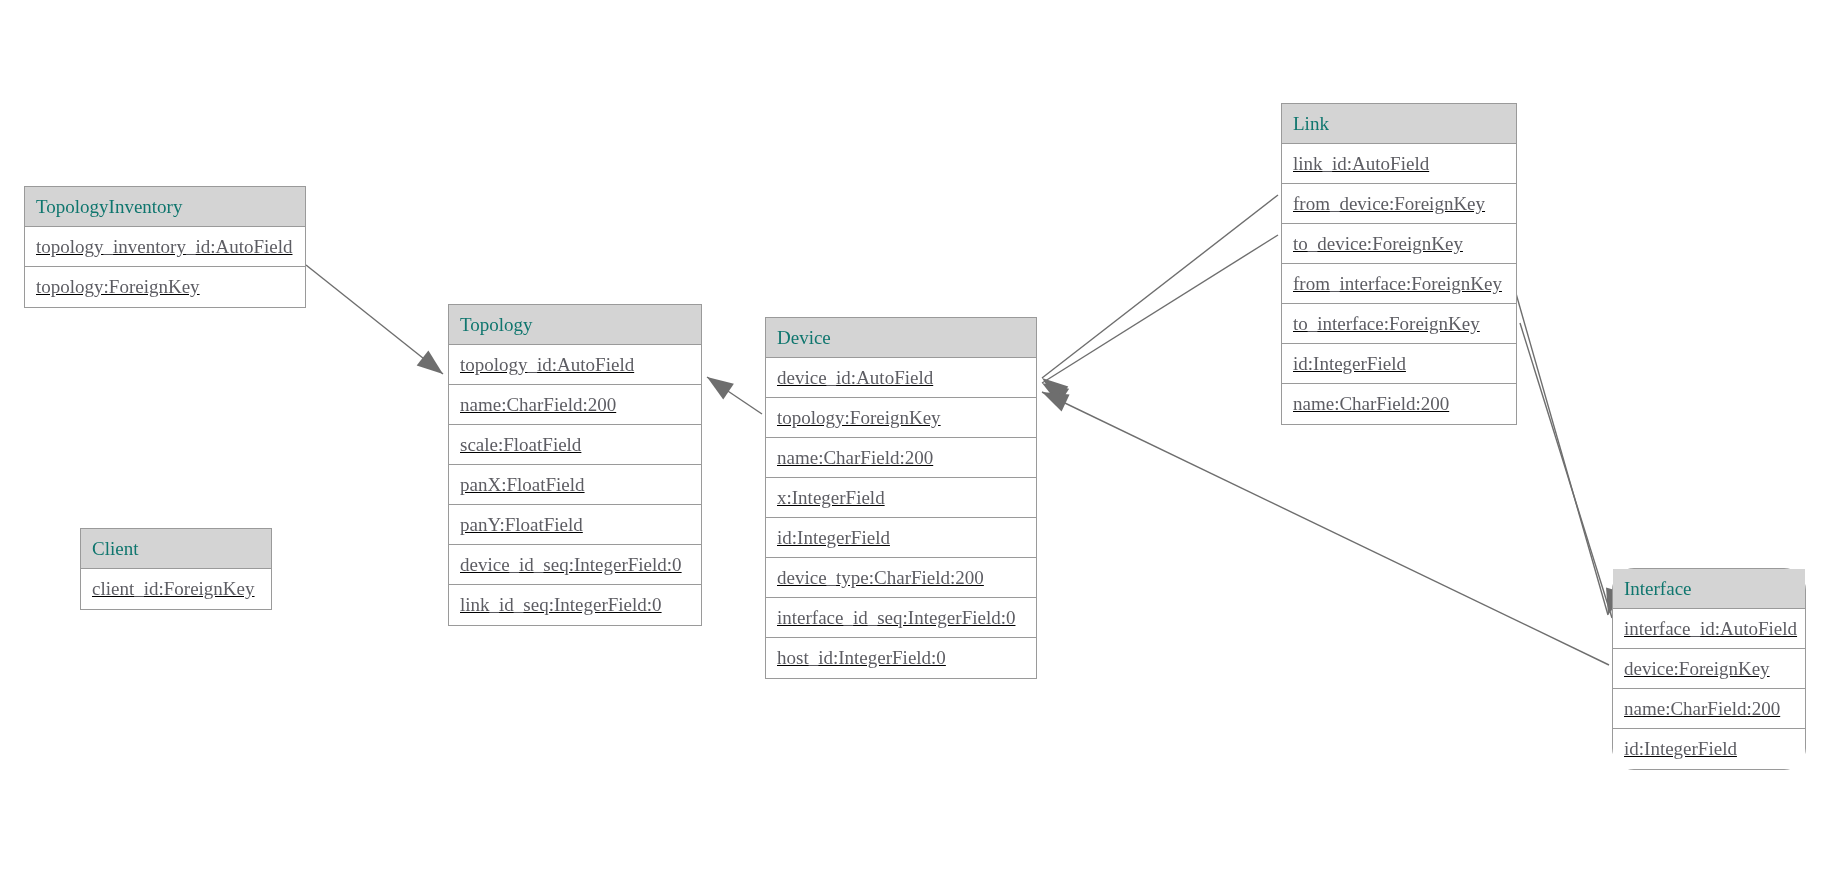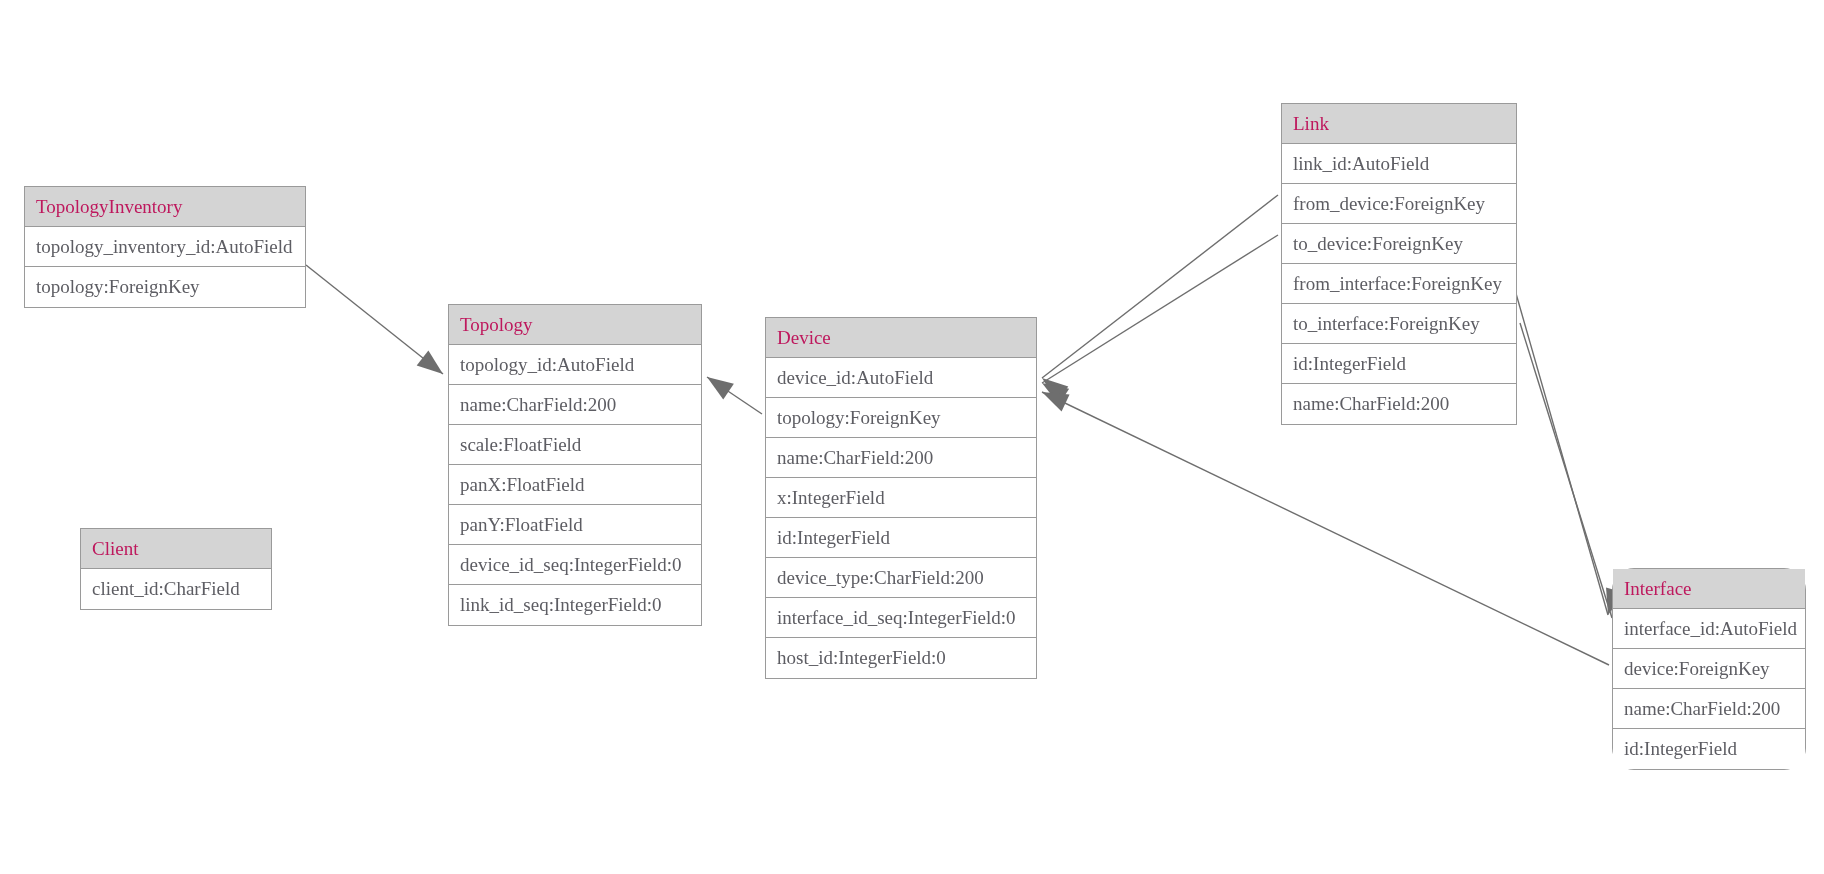--- a/index.html
+++ b/index.html
@@ -32,28 +32,29 @@
     background: #ffffff;
     border: 1px solid #9a9a9a;
     z-index: 5;
   }
   .entity-header {
     box-sizing: border-box;
     height: 40px;
     line-height: 40px;
     background: #d4d4d4;
     border-bottom: 1px solid #9a9a9a;
-    color: #be185d;
+    color: #0f766e;
     font-size: 19px;
     padding: 0 9px 0 11px;
     white-space: nowrap;
     overflow: hidden;
   }
   .entity-attrs {
     display: block;
+    text-decoration: underline;
   }
   .attr-row {
     box-sizing: border-box;
     height: 40px;
     line-height: 40px;
     border-bottom: 1px solid #9a9a9a;
     color: #5d5d63;
     font-size: 19px;
     padding: 0 9px 0 11px;
     white-space: nowrap;
@@ -103,21 +104,21 @@
 <div class="entity" style="left: 24px; top: 167px; width: 282px; margin-top: 19px;">
       <div class="entity-header">TopologyInventory</div>
       <div class="entity-attrs">
         <div class="attr-row">topology_inventory_id:AutoField</div>
         <div class="attr-row">topology:ForeignKey</div>
       </div>
     </div>
     <div class="entity" style="left: 80px; top: 528px; width: 192px;">
       <div class="entity-header">Client</div>
       <div class="entity-attrs">
-        <div class="attr-row">client_id:CharField</div>
+        <div class="attr-row">client_id:ForeignKey</div>
       </div>
     </div>
     <div class="entity" style="left: 448px; top: 304px; width: 254px;">
       <div class="entity-header">Topology</div>
       <div class="entity-attrs">
         <div class="attr-row">topology_id:AutoField</div>
         <div class="attr-row">name:CharField:200</div>
         <div class="attr-row">scale:FloatField</div>
         <div class="attr-row">panX:FloatField</div>
         <div class="attr-row">panY:FloatField</div>

